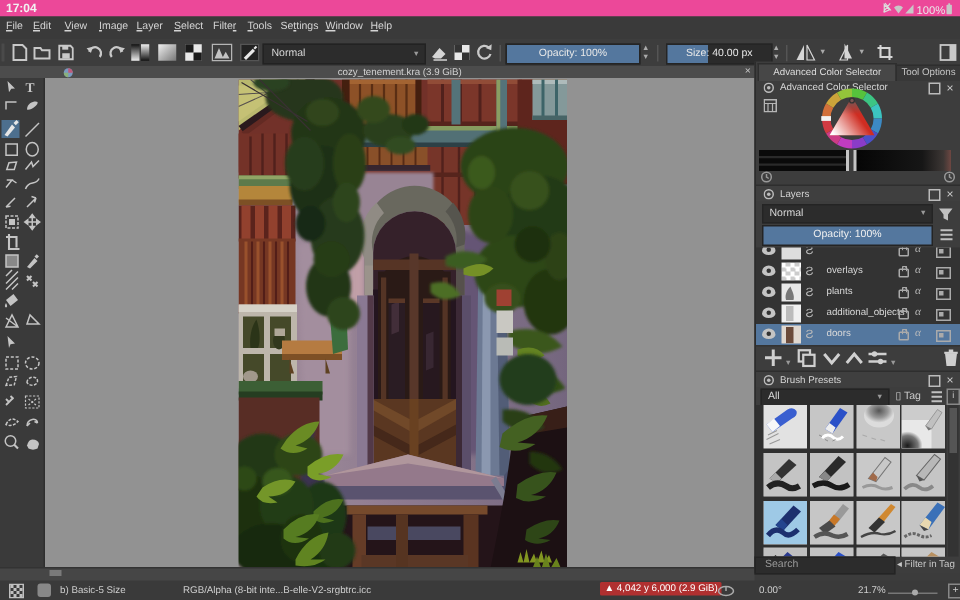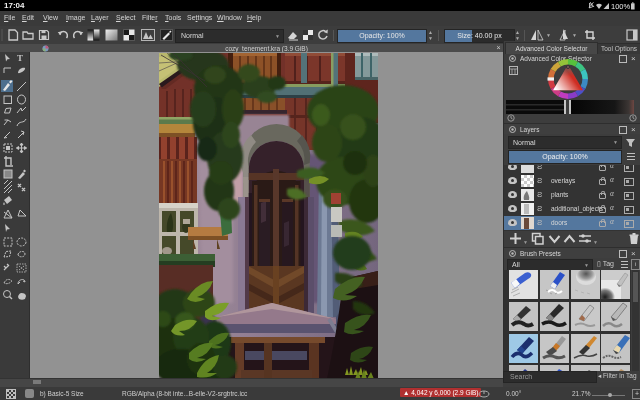--- a/index.html
+++ b/index.html
@@ -1,18 +1,18 @@
 <!DOCTYPE html>
 <html><head>
 <meta charset="utf-8">
 <style>
 html,body{margin:0;padding:0;}
 body{width:640px;height:400px;overflow:hidden;background:#3c3c3c;font-family:"Liberation Sans",sans-serif;position:relative;}
 .abs{position:absolute;}
-#abar{left:0;top:0;width:640px;height:11px;background:#000000;color:#fff;}
+#abar{left:0;top:0;width:640px;height:11px;background:#ec4899;color:#fff;}
 #abar .time{position:absolute;left:4px;top:1px;font-size:8px;font-weight:bold;color:#f2f2f2;}
 #menubar{left:0;top:11px;width:640px;height:15px;background:#3a3a3a;color:#d4d4d4;font-size:7px;border-bottom:1px solid #2e2e2e;}
 #menubar span{position:absolute;top:3px;}
 #menubar u{text-decoration:underline;}
 #toolbar{left:0;top:26px;width:640px;height:18px;background:#3d3d3d;border-bottom:1px solid #303030;}
 .tbicon{position:absolute;top:3px;width:12px;height:12px;}
 #tabbar{left:0;top:44px;width:503px;height:8px;background:#4c4c4c;border-bottom:1px solid #3a3a3a;}
 #toolbox{left:0;top:52px;width:29px;height:327px;background:#3a3a3a;border-right:1px solid #2e2e2e;}
 #canvas{left:30px;top:52px;width:473px;height:326px;background:#929292;}
 #hscroll{left:0;top:378px;width:503px;height:9px;background:#464646;border-top:1px solid #333;}

